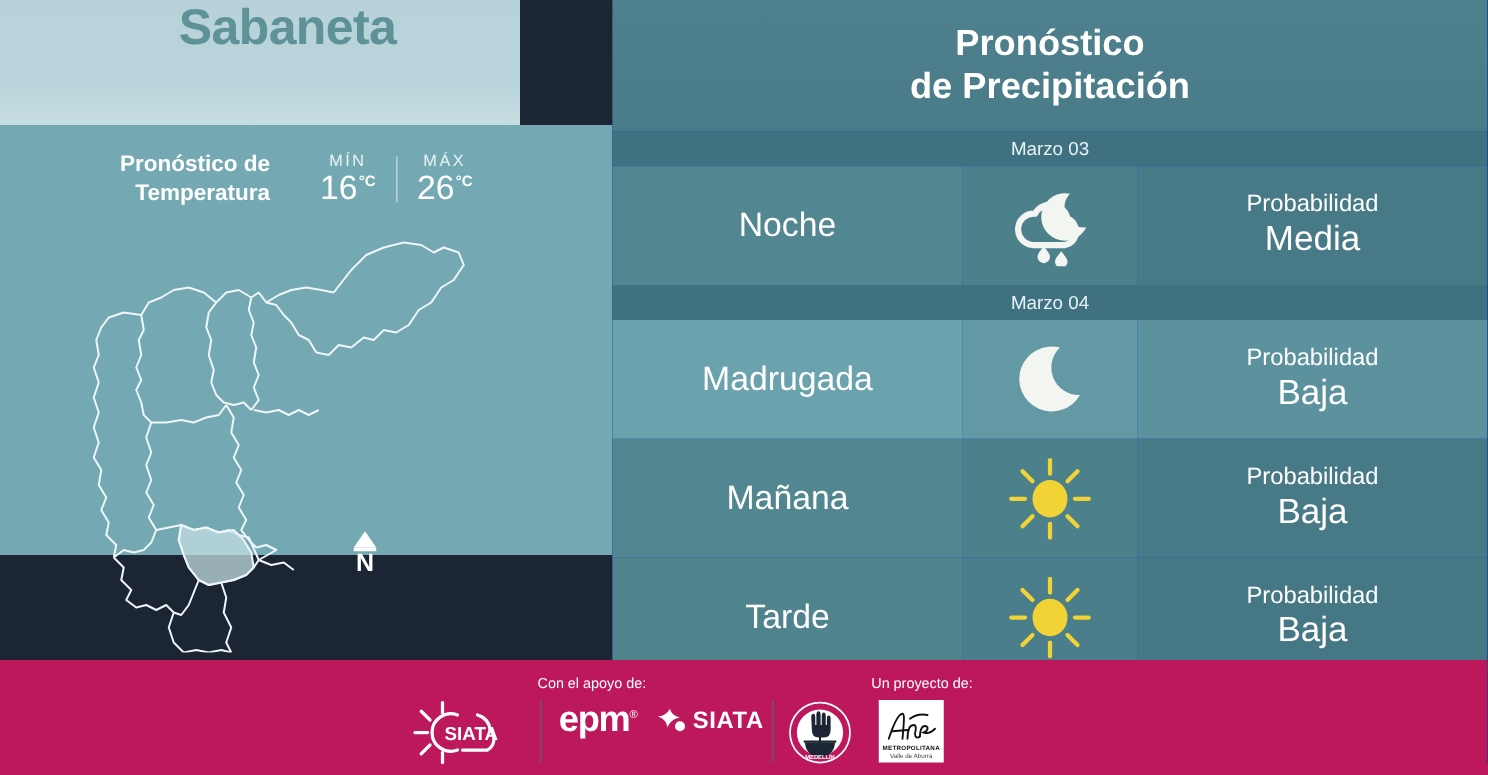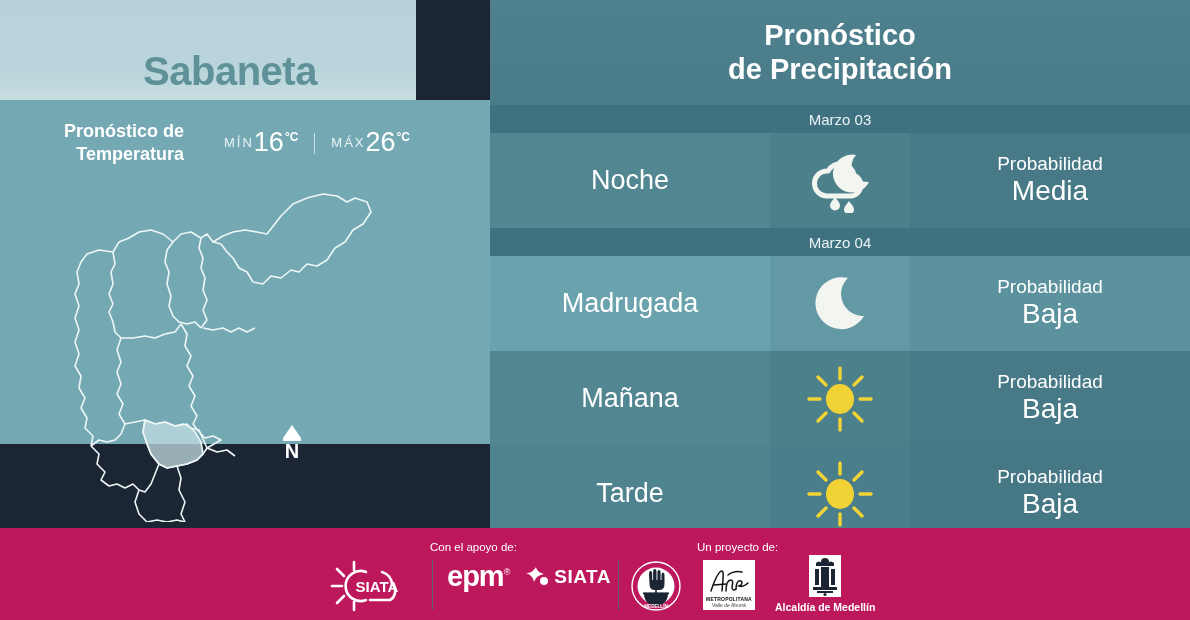--- a/index.html
+++ b/index.html
@@ -9,40 +9,40 @@
     background:#1b2533;
     -webkit-font-smoothing:antialiased;
   }
   .stage { position:relative; width:1190px; height:620px; }
 
   
   .left-panel { position:absolute; left:0; top:0; width:490px; height:528px; }
   .left-header {
     position:absolute; left:0; top:0; width:416px; height:100px;
     background:linear-gradient(180deg,#b7d3d9 0%,#b9d5db 70%,#c7dde1 100%);
-    display:flex; align-items:flex-end; justify-content:center;padding-left:44px;
+    display:flex; align-items:flex-start; justify-content:center;padding-left:44px;
   }
   .city-name {
     font-size:40px; font-weight:bold; color:#5f9199;
     letter-spacing:-0.5px; padding-bottom:6px;
   }
   .left-body {
     position:absolute; left:0; top:100px; width:490px; height:344px;
     background:#74a9b3;
   }
   .temp-block {
     position:absolute; left:0; top:20px; width:490px;
     display:flex; align-items:center; justify-content:center; gap:24px;
   }
   .temp-label {
     font-size:18px; font-weight:bold; color:#ffffff;
     line-height:1.25; text-align:right;
   }
   .temp-values { display:flex; align-items:flex-start; gap:0; }
-  .temp-cell { display:flex; flex-direction:row; align-items:center; padding:0 16px; }
+  .temp-cell { display:flex; flex-direction:column; align-items:center; padding:0 16px; }
   .temp-cap { font-size:13px; color:#eaf4f6; letter-spacing:2px; margin-bottom:1px; }
   .temp-num { font-size:27px; color:#ffffff; line-height:1; display:flex; align-items:flex-start; }
   .temp-unit { font-size:12px; font-weight:bold; margin-top:2px; margin-left:1px; }
   .temp-sep { width:1px; align-self:stretch; background:#c8e0e4; margin:4px 0 2px; }
 
   .map-wrap { position:absolute; left:55px; top:72px; width:330px; height:350px; }
   .compass { position:absolute; left:278px; top:325px; width:28px; text-align:center; color:#ffffff; }
   .compass svg { display:block; margin:0 auto; }
   .compass-n { font-size:20px; font-weight:bold; line-height:1; margin-top:-1px; }
 
@@ -342,33 +342,17 @@
               <path d="M20 24 C20 16 22 13 25 13 C27 13 27 16 26 20 C26 23 28 24 30 22"></path>
               <path d="M30 22 C30 16 32 13 35 14 C37 15 36 18 33 19 C36 20 39 19 42 16"></path>
               <path d="M22 8 C26 5 31 4 36 5"></path>
             </g>
           </svg>
           <div class="area-sub1">METROPOLITANA</div>
           <div class="area-sub2">Valle de Aburrá</div>
         </div>
       </div>
 
-      <div class="logo-row" style="left:775px; flex-direction:column; gap:3px; top:26px;">
-        <svg width="34" height="44" viewBox="0 0 34 44">
-          <rect x="1" y="1" width="32" height="42" fill="#ffffff"></rect>
-          <g fill="#1b2533">
-            <path d="M17 4 a4 4 0 0 1 4 4 a4 4 0 0 1 -8 0 a4 4 0 0 1 4 -4 Z"></path>
-            <path d="M8 9 q3 -3 6 0 q3 -3 6 0 q3 -3 6 0 v3 h-18 Z"></path>
-            <rect x="13" y="13" width="8" height="20"></rect>
-            <rect x="7" y="15" width="4" height="16"></rect>
-            <rect x="23" y="15" width="4" height="16"></rect>
-            <rect x="5" y="33" width="24" height="3"></rect>
-            <rect x="9" y="37" width="16" height="2"></rect>
-            <circle cx="17" cy="40.5" r="1.6"></circle>
-          </g>
-        </svg>
-        <span class="alcaldia-text">Alcaldía de Medellín</span>
-      </div>
 
     </div>
   </div>
 
 </div>
 
 </body></html>

